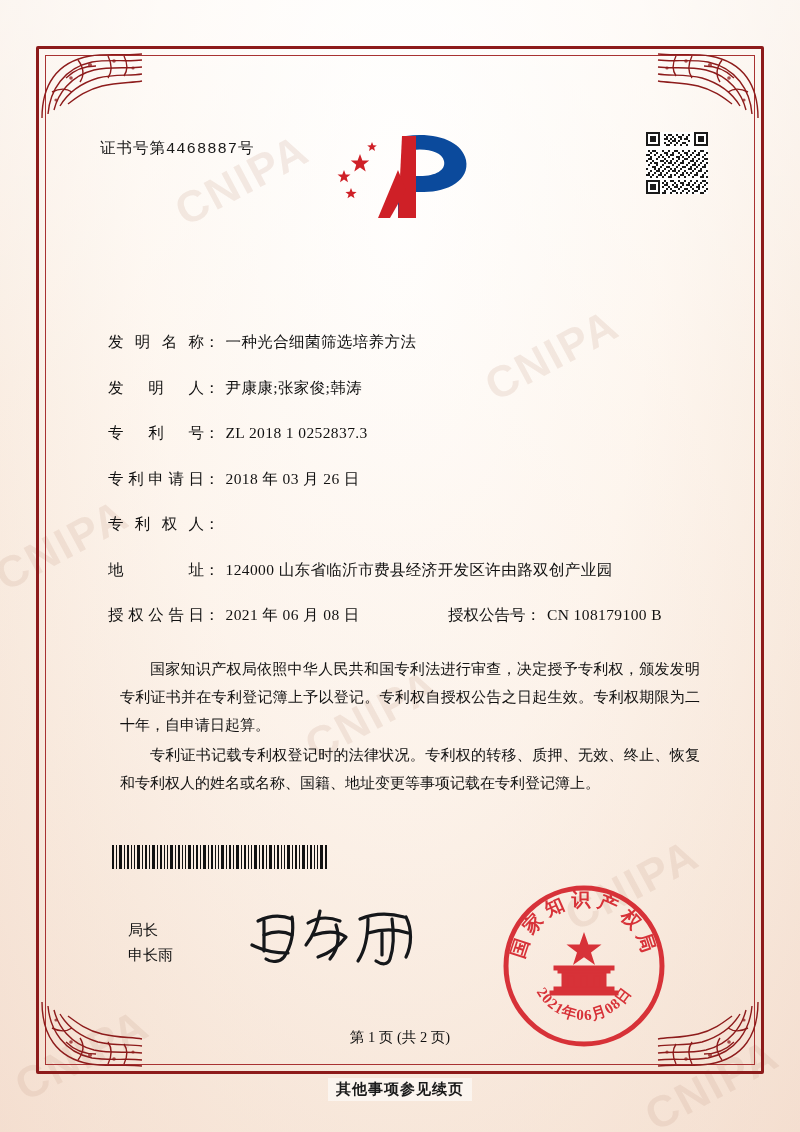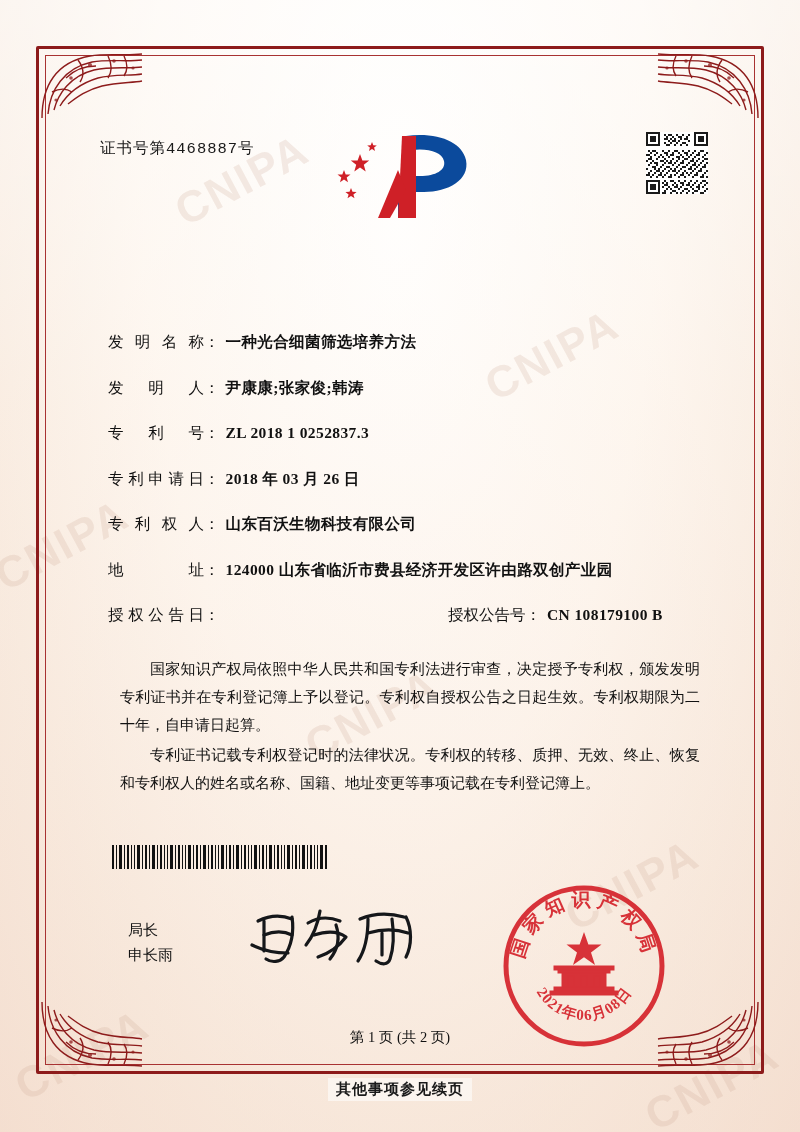--- a/index.html
+++ b/index.html
@@ -131,21 +131,20 @@
     text-align: justify;
     text-align-last: justify;
   }
   .colon {
     flex: 0 0 auto;
     padding-right: 6px;
   }
   .val {
     flex: 1 1 auto;
     letter-spacing: 0.4px;
-    font-weight: bold;
   }
   .row-split { display: flex; align-items: center; }
   .half-a { display: flex; align-items: baseline; flex: 0 0 340px; }
   .half-b { display: flex; align-items: baseline; flex: 1 1 auto; }
   .lbl-b {
     flex: 0 0 auto;
     padding-right: 0;
   }
 
   
@@ -604,31 +603,31 @@
       <span class="val">ZL 2018 1 0252837.3</span>
     </div>
     <div class="row">
       <span class="lbl">专利申请日</span>
       <span class="colon">：</span>
       <span class="val">2018 年 03 月 26 日</span>
     </div>
     <div class="row">
       <span class="lbl">专 利 权 人</span>
       <span class="colon">：</span>
-      <span class="val">山东百沃生物科技有限公司</span>
     </div>
     <div class="row">
       <span class="lbl">地          址</span>
       <span class="colon">：</span>
       <span class="val">124000 山东省临沂市费县经济开发区许由路双创产业园</span>
     </div>
     <div class="row row-split">
       <span class="half-a">
         <span class="lbl">授权公告日</span>
         <span class="colon">：</span>
+        <span class="val">2021 年 06 月 08 日</span>
       </span>
       <span class="half-b">
         <span class="lbl-b">授权公告号</span>
         <span class="colon">：</span>
         <span class="val">CN 108179100 B</span>
       </span>
     </div>
   </div>
 
   <div class="paras">

